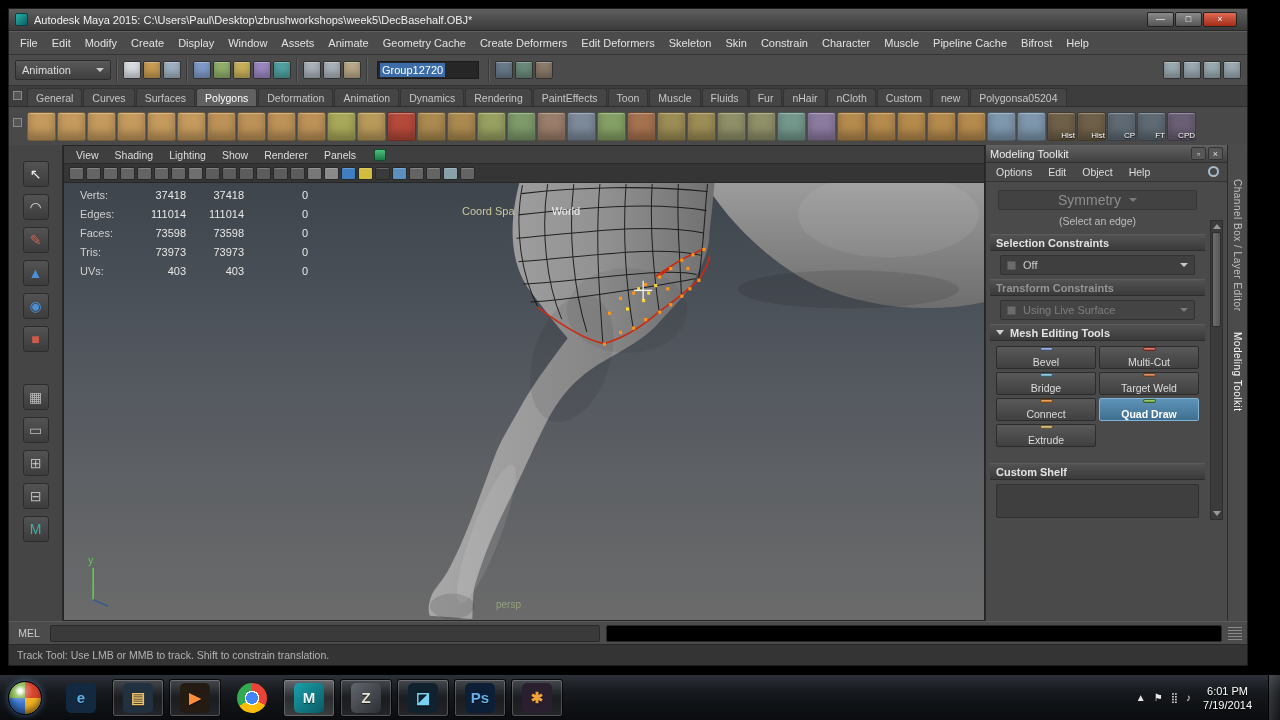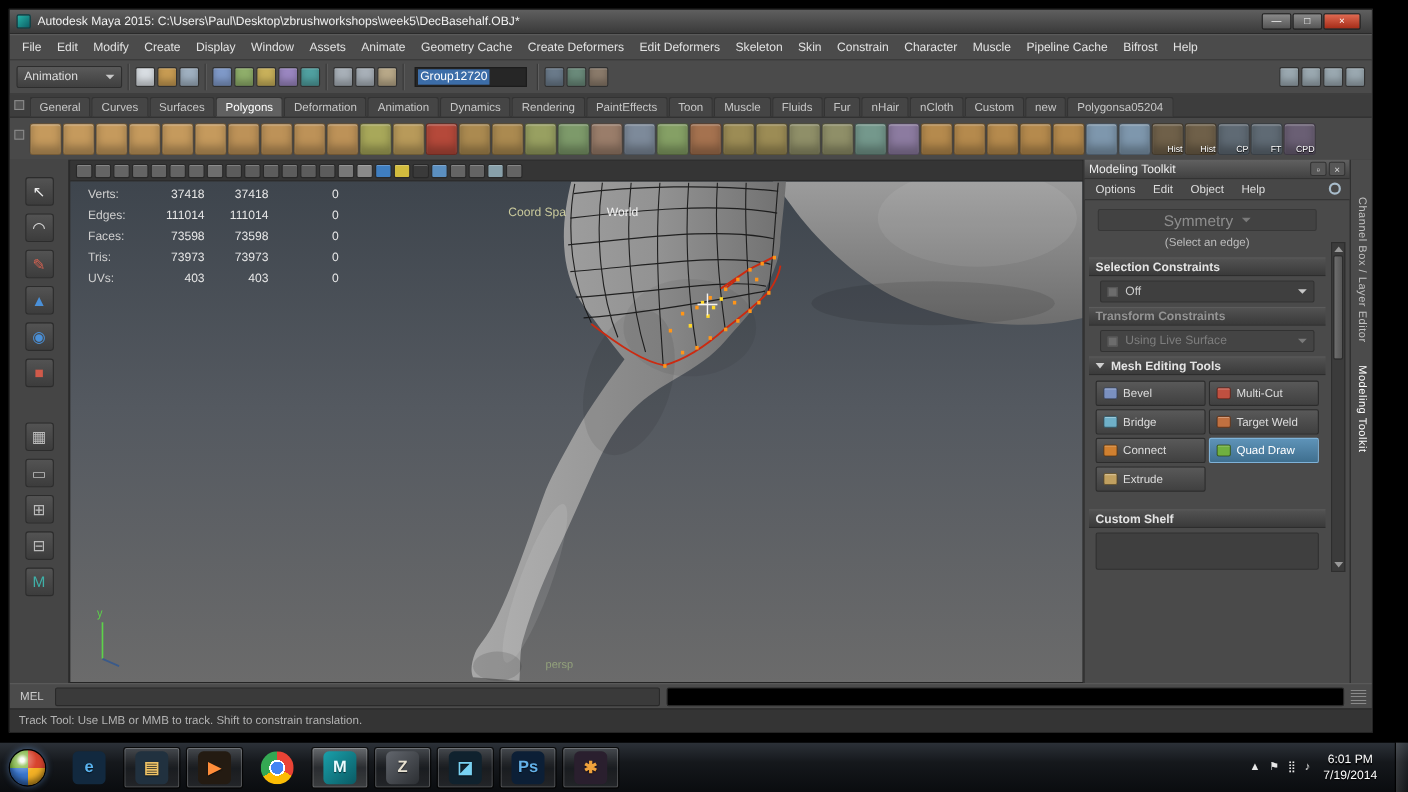--- a/index.html
+++ b/index.html
@@ -108,26 +108,26 @@
   .tk-bar.dim{color:#949494;}
   .tri-down{width:0;height:0;border-left:4px solid transparent;border-right:4px solid transparent;
             border-top:5px solid #cfcfcf;margin-right:6px;}
   .tk-dd{height:20px;margin:4px 10px;background:#3f3f3f;border:1px solid #323232;border-radius:2px;
          display:flex;align-items:center;padding:0 6px;gap:7px;font-size:11px;color:#ccc;justify-content:space-between;}
   .tk-dd .caret{margin-left:auto;}
   .tk-dd.disabled{color:#7e7e7e;background:#444;}
   .tk-dd-ico{width:9px;height:9px;background:#6c6c6c;border:1px solid #565656;}
   .tk-grid{display:grid;grid-template-columns:1fr 1fr;gap:3px;margin:5px 6px;}
   .tk-btn{height:23px;background:linear-gradient(#595959,#404040);border:1px solid #2c2c2c;border-radius:2px;
-          display:flex;align-items:center;padding:0 6px;gap:5px;cursor:default;}
+          display:flex;align-items:center;padding:0 17px;gap:5px;cursor:default;flex-direction:column;}
   .tk-lbl{font-size:10.5px;color:#ddd;white-space:nowrap;}
   .tk-ico{width:13px;height:11px;border-radius:2px;border:1px solid rgba(0,0,0,.45);
           box-shadow:inset 0 1px 0 rgba(255,255,255,.3);}
   .tk-btn.active{background:linear-gradient(#5e93b8,#3f6f8f);border-color:#7fb2d8;}
-  .tk-btn.active .tk-lbl{color:#fff;}
+  .tk-btn.active .tk-lbl{color:#fff;font-weight:bold;}
   .tk-bar.shelfbar{margin-top:16px;}
   .tk-shelfbox{height:34px;margin:4px 6px;background:#3f3f3f;border:1px solid #303030;border-radius:2px;}
   .tk-scroll{position:absolute;right:4px;top:38px;height:300px;width:13px;background:#3b3b3b;
              border:1px solid #2e2e2e;display:flex;flex-direction:column;align-items:center;}
   .tk-sarr{width:0;height:0;border-left:4px solid transparent;border-right:4px solid transparent;margin:3px 0;}
   .tk-sarr.up{border-bottom:5px solid #999;}
   .tk-sarr.down{border-top:5px solid #999;margin-top:auto;}
   .tk-thumb{width:9px;height:95px;background:linear-gradient(90deg,#6e6e6e,#565656);
             border:1px solid #2c2c2c;border-radius:2px;}
   
@@ -420,20 +420,32 @@
 
         <span class="tool" style="color: rgb(187, 187, 187);">▦</span>
             <span class="tool" style="color: rgb(187, 187, 187);">▭</span>
             <span class="tool" style="color: rgb(187, 187, 187);">⊞</span>
             <span class="tool" style="color: rgb(187, 187, 187);">⊟</span>
             <span class="tool" style="color: rgb(63, 176, 168);">M</span>
           </div>
       </div>
 
       <div class="viewport">
+        <div class="vp-menurow">
+          <ul class="vp-menus">
+
+          <li class="vp-menu-item">View</li>
+              <li class="vp-menu-item">Shading</li>
+              <li class="vp-menu-item">Lighting</li>
+              <li class="vp-menu-item">Show</li>
+              <li class="vp-menu-item">Renderer</li>
+              <li class="vp-menu-item">Panels</li>
+            </ul>
+          <span class="vp-t-icon"></span>
+        </div>
         <div class="vp-ticons">
 
         <span class="vticon" style="background: rgb(100, 100, 100);"></span>
             <span class="vticon" style="background: rgb(100, 100, 100);"></span>
             <span class="vticon" style="background: rgb(100, 100, 100);"></span>
             <span class="vticon" style="background: rgb(100, 100, 100);"></span>
             <span class="vticon" style="background: rgb(100, 100, 100);"></span>
             <span class="vticon" style="background: rgb(100, 100, 100);"></span>
             <span class="vticon" style="background: rgb(100, 100, 100);"></span>
             <span class="vticon" style="background: rgb(110, 110, 110);"></span>

